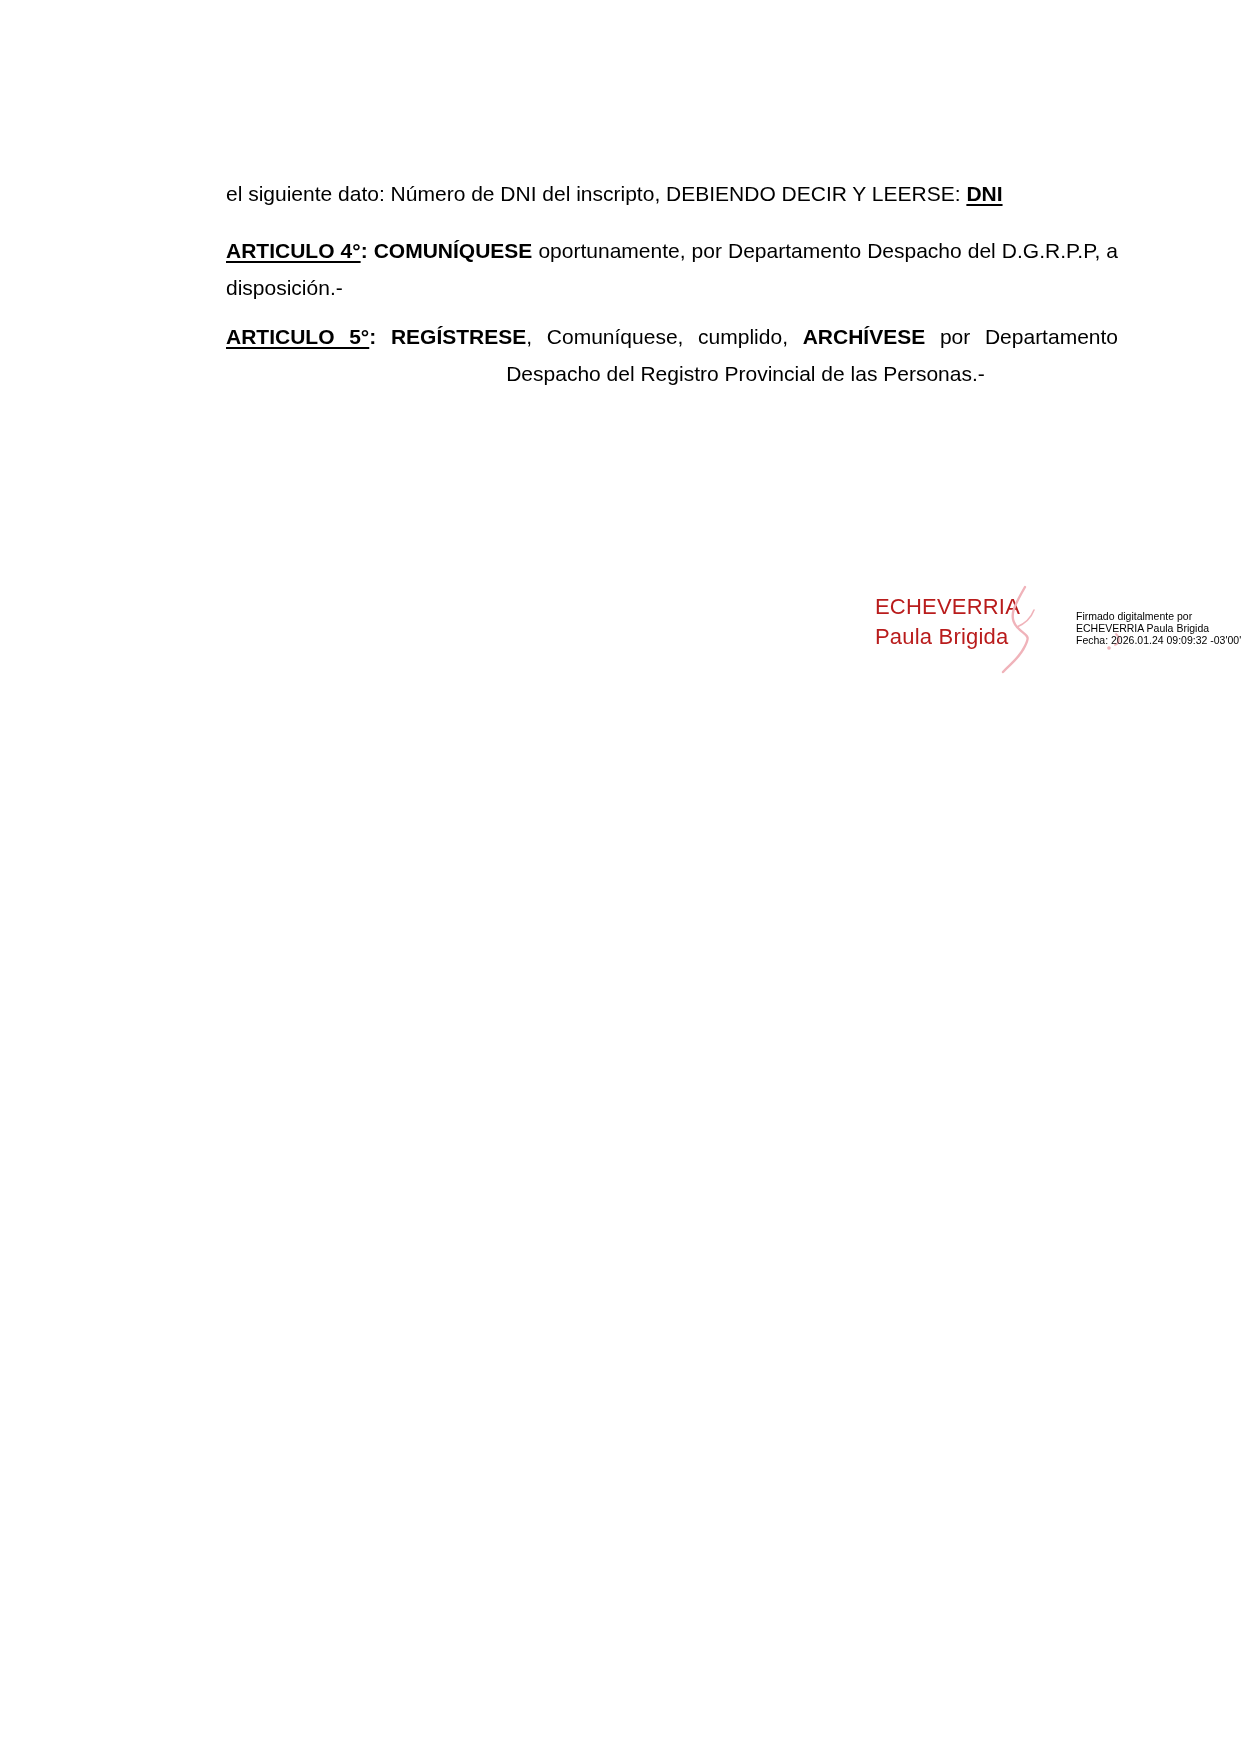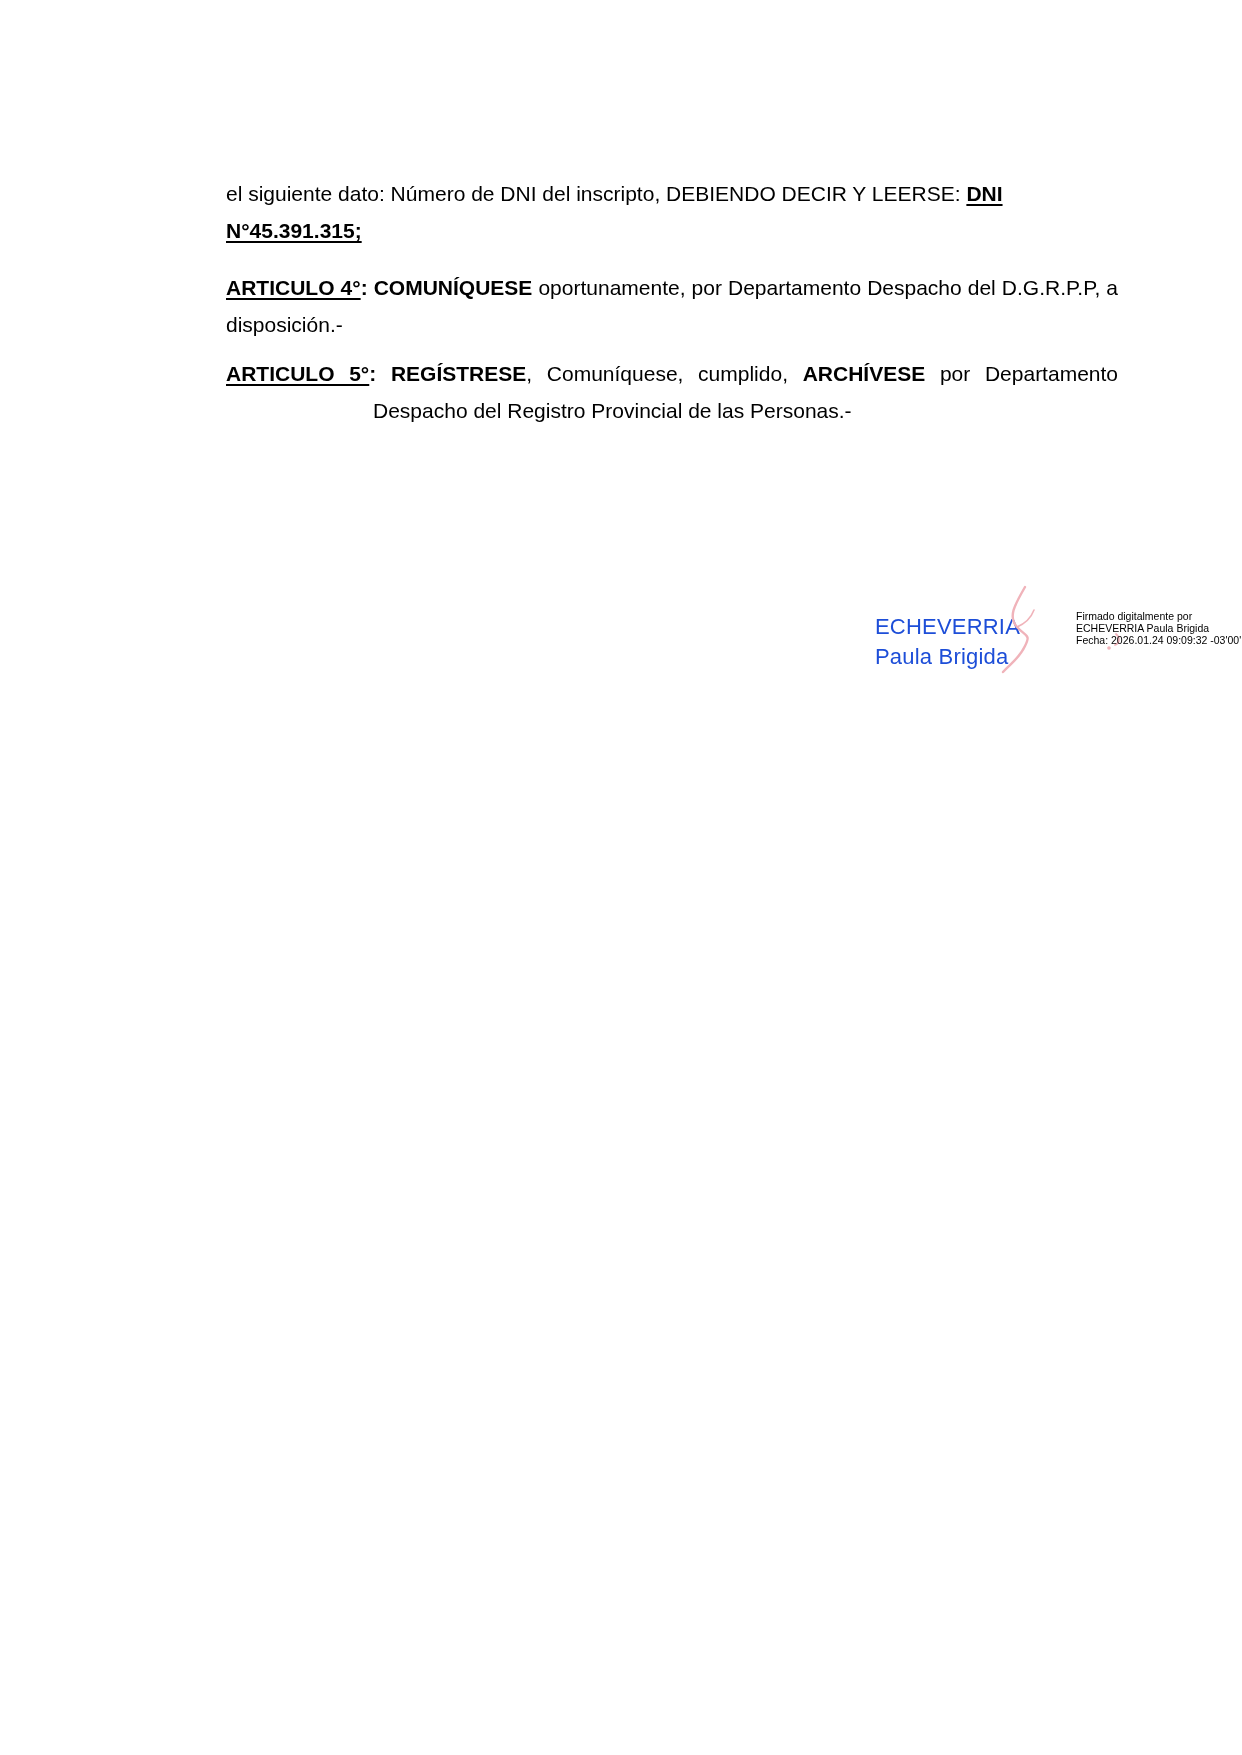--- a/index.html
+++ b/index.html
@@ -20,21 +20,21 @@
     top: 175px;
     width: 892px;
     font-size: 21px;
     line-height: 37px;
   }
   .para { margin: 0; }
   .para + .para.art4 { margin-top: 20px; }
   .para + .para.art5 { margin-top: 12px; }
   .line { display: block; white-space: pre-wrap; }
   .just { text-align: justify; text-align-last: justify; }
-  .indent { padding-left: 147px; }
+  .indent { padding-left: 147px; text-align: center; }
   .b { font-weight: bold; }
   .u { text-decoration: underline; text-underline-offset: 3px; }
   
   .sig-name {
     position: absolute;
     left: 875px;
     top: 592px;
     font-size: 22px;
     line-height: 30px;
     letter-spacing: 0.2px;
@@ -59,36 +59,35 @@
   }
 </style>
 </head>
 <body>
 
 <div class="page">
   <div class="content">
 
     <p class="para dni">
       <span class="line"><span>el siguiente dato: Número de DNI del inscripto, DEBIENDO DECIR Y LEERSE: </span><span class="b u">DNI</span></span>
-      <span class="line"><span class="b u">N°45.391.315;</span></span>
     </p>
 
     <p class="para art4">
       <span class="line just"><span class="b u">ARTICULO 4°</span><span class="b">: </span><span class="b">COMUNÍQUESE</span><span> oportunamente, por Departamento Despacho del D.G.R.P.P, a</span></span>
       <span class="line">disposición.-</span>
     </p>
 
     <p class="para art5">
       <span class="line just"><span class="b u">ARTICULO 5°</span><span class="b">: </span><span class="b">REGÍSTRESE</span><span>, Comuníquese, cumplido, </span><span class="b">ARCHÍVESE</span><span> por Departamento</span></span>
       <span class="line indent">Despacho del Registro Provincial de las Personas.-</span>
     </p>
 
   </div>
 
-  <div class="sig-name" style="color:#1d4ed8;margin-top:20px;">
+  <div class="sig-name" style="color:#b91c1c;">
     <span class="line">ECHEVERRIA</span>
     <span class="line">Paula Brigida</span>
   </div>
 
   <svg class="sig-flourish" viewBox="0 0 140 92" xmlns="http://www.w3.org/2000/svg">
     <g fill="none" stroke="#f0b3ba" stroke-width="2.4" stroke-linecap="round">
       <path d="M27,3 C16,22 10,33 19,43 C28,53 33,50 27,62 C21,75 12,80 5,88"></path>
       <path d="M19,43 C26,40 33,34 36,26" stroke-width="1.6"></path>
       <path d="M118,50 c4,3 4,9 -1,11" stroke-width="1.8"></path>
     </g>

